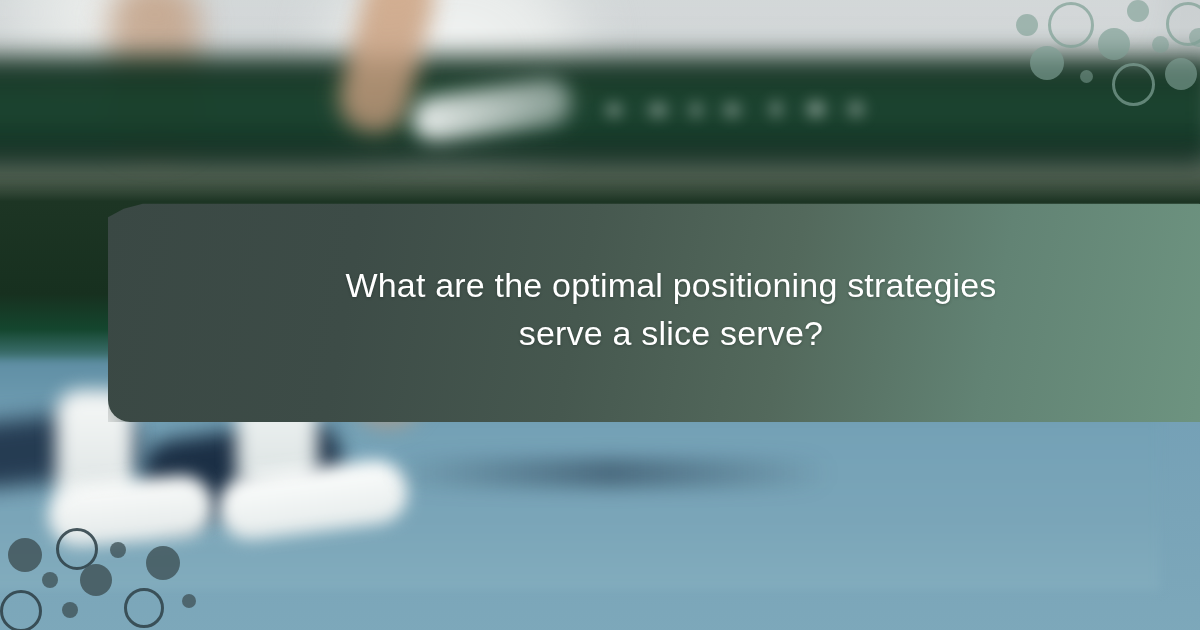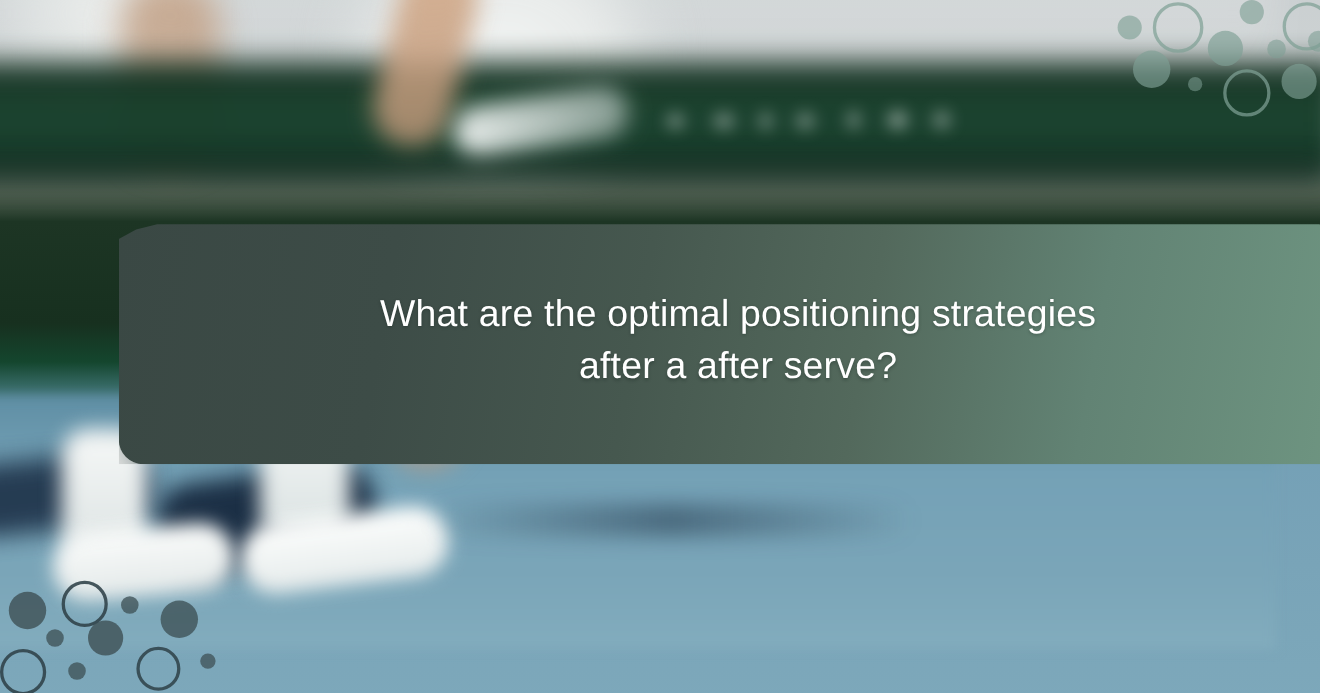--- a/index.html
+++ b/index.html
@@ -168,18 +168,18 @@
       <div class="bub" style="left: 0px; top: 80px; width: 36px; height: 36px; opacity: 0.88; border: 3px solid rgb(47, 65, 72); background: transparent;"></div>
       <div class="bub" style="left: 124px; top: 78px; width: 34px; height: 34px; opacity: 0.86; border: 3px solid rgb(47, 65, 72); background: transparent;"></div>
       <div class="bub" style="left: 62px; top: 92px; width: 16px; height: 16px; opacity: 0.78; background: rgb(63, 82, 87);"></div>
       <div class="bub" style="left: 182px; top: 84px; width: 14px; height: 14px; opacity: 0.76; background: rgb(63, 82, 87);"></div>
     </div>
 
   <div class="card">
     <div class="card-inner">
       <h1 class="headline">
         <span>What are the optimal positioning strategies</span>
-        <span class="l2">after a after serve?</span>
+        <span class="l2">serve a slice serve?</span>
       </h1>
     </div>
   </div>
 
 </div>
 
 </body></html>

